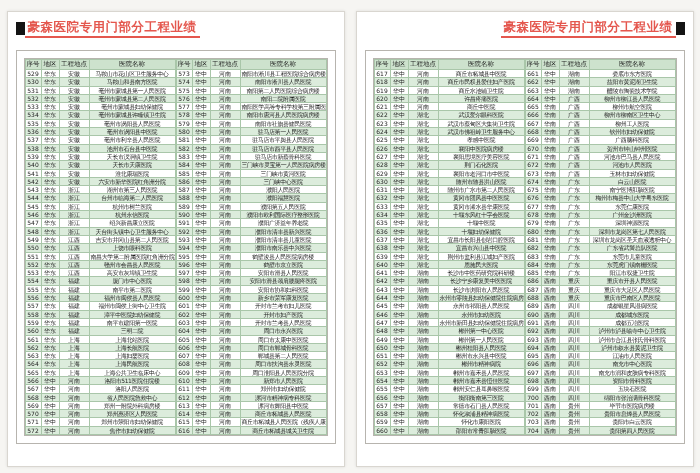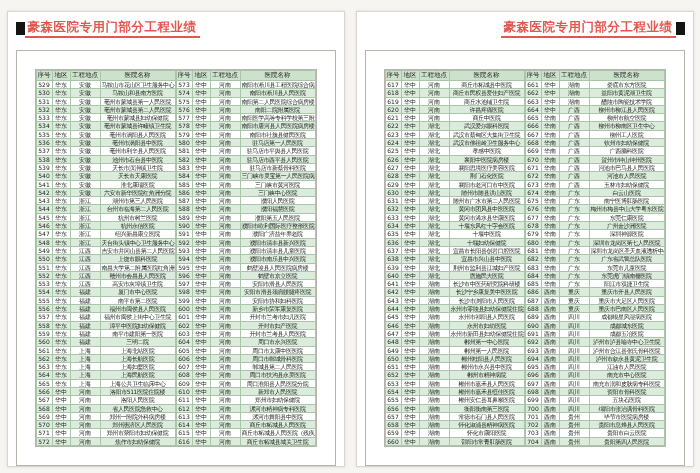--- a/index.html
+++ b/index.html
@@ -2,21 +2,21 @@
 <html><head>
 <meta charset="utf-8">
 <style>
   html,body{margin:0;padding:0;background:#f6f5f2;font-family:"DejaVu Sans",sans-serif;}
   .spread{width:700px;height:473px;box-sizing:border-box;display:flex;gap:11px;justify-content:center;align-items:flex-end;padding:6px 3px;}
   .page{background:#ffffff;border:1px solid #d9d6d0;box-shadow:0 0 3px rgba(0,0,0,0.10);width:338px;height:456px;box-sizing:border-box;padding:8px 8px 6px 8px;}
   .title-row{display:flex;align-items:flex-start;height:26px;}
   .page-right .title-row{justify-content:flex-end;}
   .bullet{width:9px;height:13px;background:#141414;display:inline-block;margin-top:2px;flex:0 0 auto;}
   .title{color:#e4574e;font-weight:bold;font-size:12.5px;line-height:14px;border-bottom:2px solid #e4574e;padding:0 3px 2px 3px;letter-spacing:0.5px;white-space:nowrap;}
-  .table-frame{border:1px solid #b7b4ae;padding:18px;margin-top:4px;}
+  .table-frame{border:1px solid #b7b4ae;padding:7px;margin-top:4px;}
   .table-wrap{border:1px solid #b7b4ae;display:flex;}
   table{border-collapse:collapse;table-layout:fixed;width:50%;}
   th,td{border:1px solid #a9c6a9;font-size:6px;line-height:7.3px;padding:0 1px;text-align:center;white-space:nowrap;overflow:hidden;font-weight:normal;color:#1d1d1d;box-sizing:border-box;}
   thead th{background:#cde2cd;font-size:6.5px;height:10px;}
   tbody tr:nth-child(even) td{background:#dcecdc;}
   th:nth-child(1),td.serial{width:16px;}
   th:nth-child(2),td.region{width:18px;}
   th:nth-child(3),td.location{width:30px;}
   td.name{letter-spacing:-0.4px;}
 </style>

